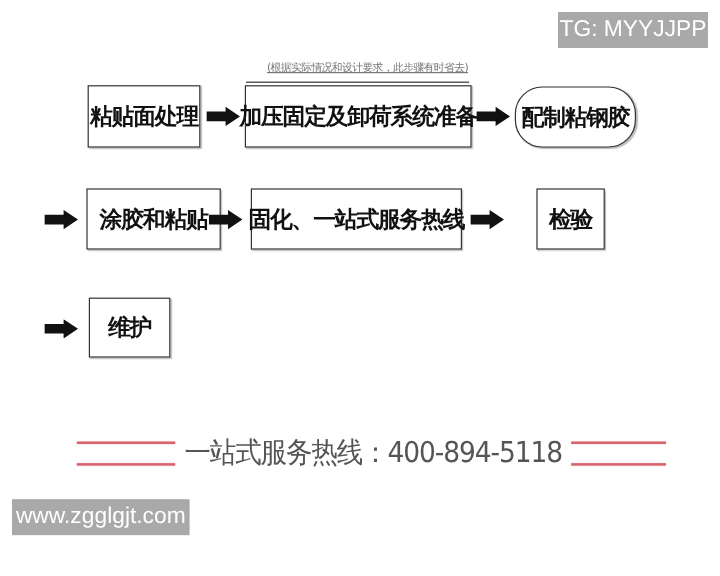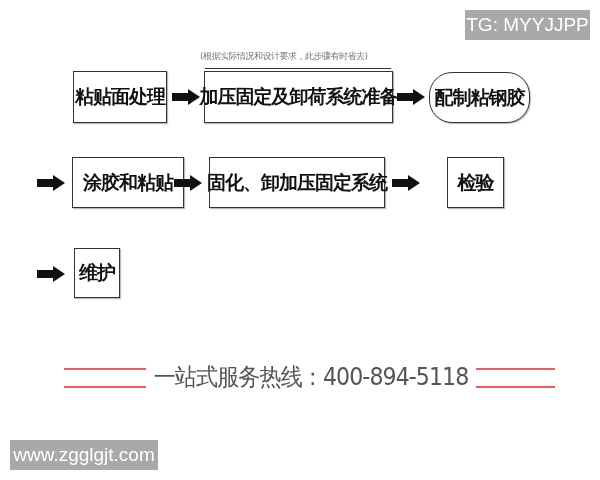--- a/index.html
+++ b/index.html
@@ -7,26 +7,27 @@
     width: 600px; height: 480px; position: relative; overflow: hidden;
     background: #ffffff;
     font-family: "DejaVu Sans", sans-serif;
   }
   .badge {
     position: absolute; background: #a9a9a9; color: #ffffff;
     font-family: "Liberation Sans", sans-serif; font-size: 19px;
     display: flex; align-items: center; justify-content: center;
   }
   .tg-badge { left: 465px; top: 10px; width: 125px; height: 30px; }
-  .site-badge { left: 10px; top: 440px; width: 148px; height: 30px; }
+  .site-badge { left: 10px; top: 416px; width: 148px; height: 30px; }
 
   .note {
     position: absolute; left: 200px; top: 50px; width: 190px;
-    font-size: 9px; color: #777; white-space: nowrap; text-align: left;
+    font-size: 9px; color: #777; white-space: nowrap; text-align: right;
     letter-spacing: -0.5px;
+    text-decoration: underline;
   }
   .note-underline {
     position: absolute; left: 205px; top: 68px; width: 186px; height: 1px; background: #333;
   }
 
   .step {
     position: absolute; border: 1.5px solid #333; background: #fff;
     box-shadow: 1px 1px 1px #bbb;
     display: flex; align-items: center; justify-content: center;
     font-weight: bold; font-size: 19px; color: #111; box-sizing: border-box;
@@ -92,40 +93,40 @@
     <span>涂胶和粘贴</span>
   </div>
 
 <div class="arrow" style="left:174px;top:175px;">
   <svg width="28" height="16" viewBox="0 0 28 16">
       <path d="M0 4 H16 V0 L28 8 L16 16 V12 H0 Z" fill="#111"></path>
     </svg>
 </div>
 
 <div class="step" style="left:209px;top:157px;width:176px;height:51px;">
-    <span>固化、卸加压固定系统</span>
+    <span>固化、一站式服务热线</span>
   </div>
 
 <div class="arrow" style="left:392px;top:175px;">
   <svg width="28" height="16" viewBox="0 0 28 16">
       <path d="M0 4 H16 V0 L28 8 L16 16 V12 H0 Z" fill="#111"></path>
     </svg>
 </div>
 
 <div class="step" style="left:435px;top:157px;width:57px;height:51px;margin-left:12px;">
     <span>检验</span>
   </div>
 
 <div class="arrow" style="left:37px;top:266px;">
   <svg width="28" height="16" viewBox="0 0 28 16">
       <path d="M0 4 H16 V0 L28 8 L16 16 V12 H0 Z" fill="#111"></path>
     </svg>
 </div>
 
-<div class="step" style="left:74px;top:248px;width:46px;height:50px;">
+<div class="step" style="left:74px;top:248px;width:68px;height:50px;">
     <span>维护</span>
   </div>
 
 <div class="hotline-line" style="left:64px;top:368px;width:82px;"></div>
 <div class="hotline-line" style="left:64px;top:386px;width:82px;"></div>
 <div class="hotline-text">一站式服务热线：400-894-5118</div>
 <div class="hotline-line" style="left:476px;top:368px;width:79px;"></div>
 <div class="hotline-line" style="left:476px;top:386px;width:79px;"></div>
 
 </body></html>

